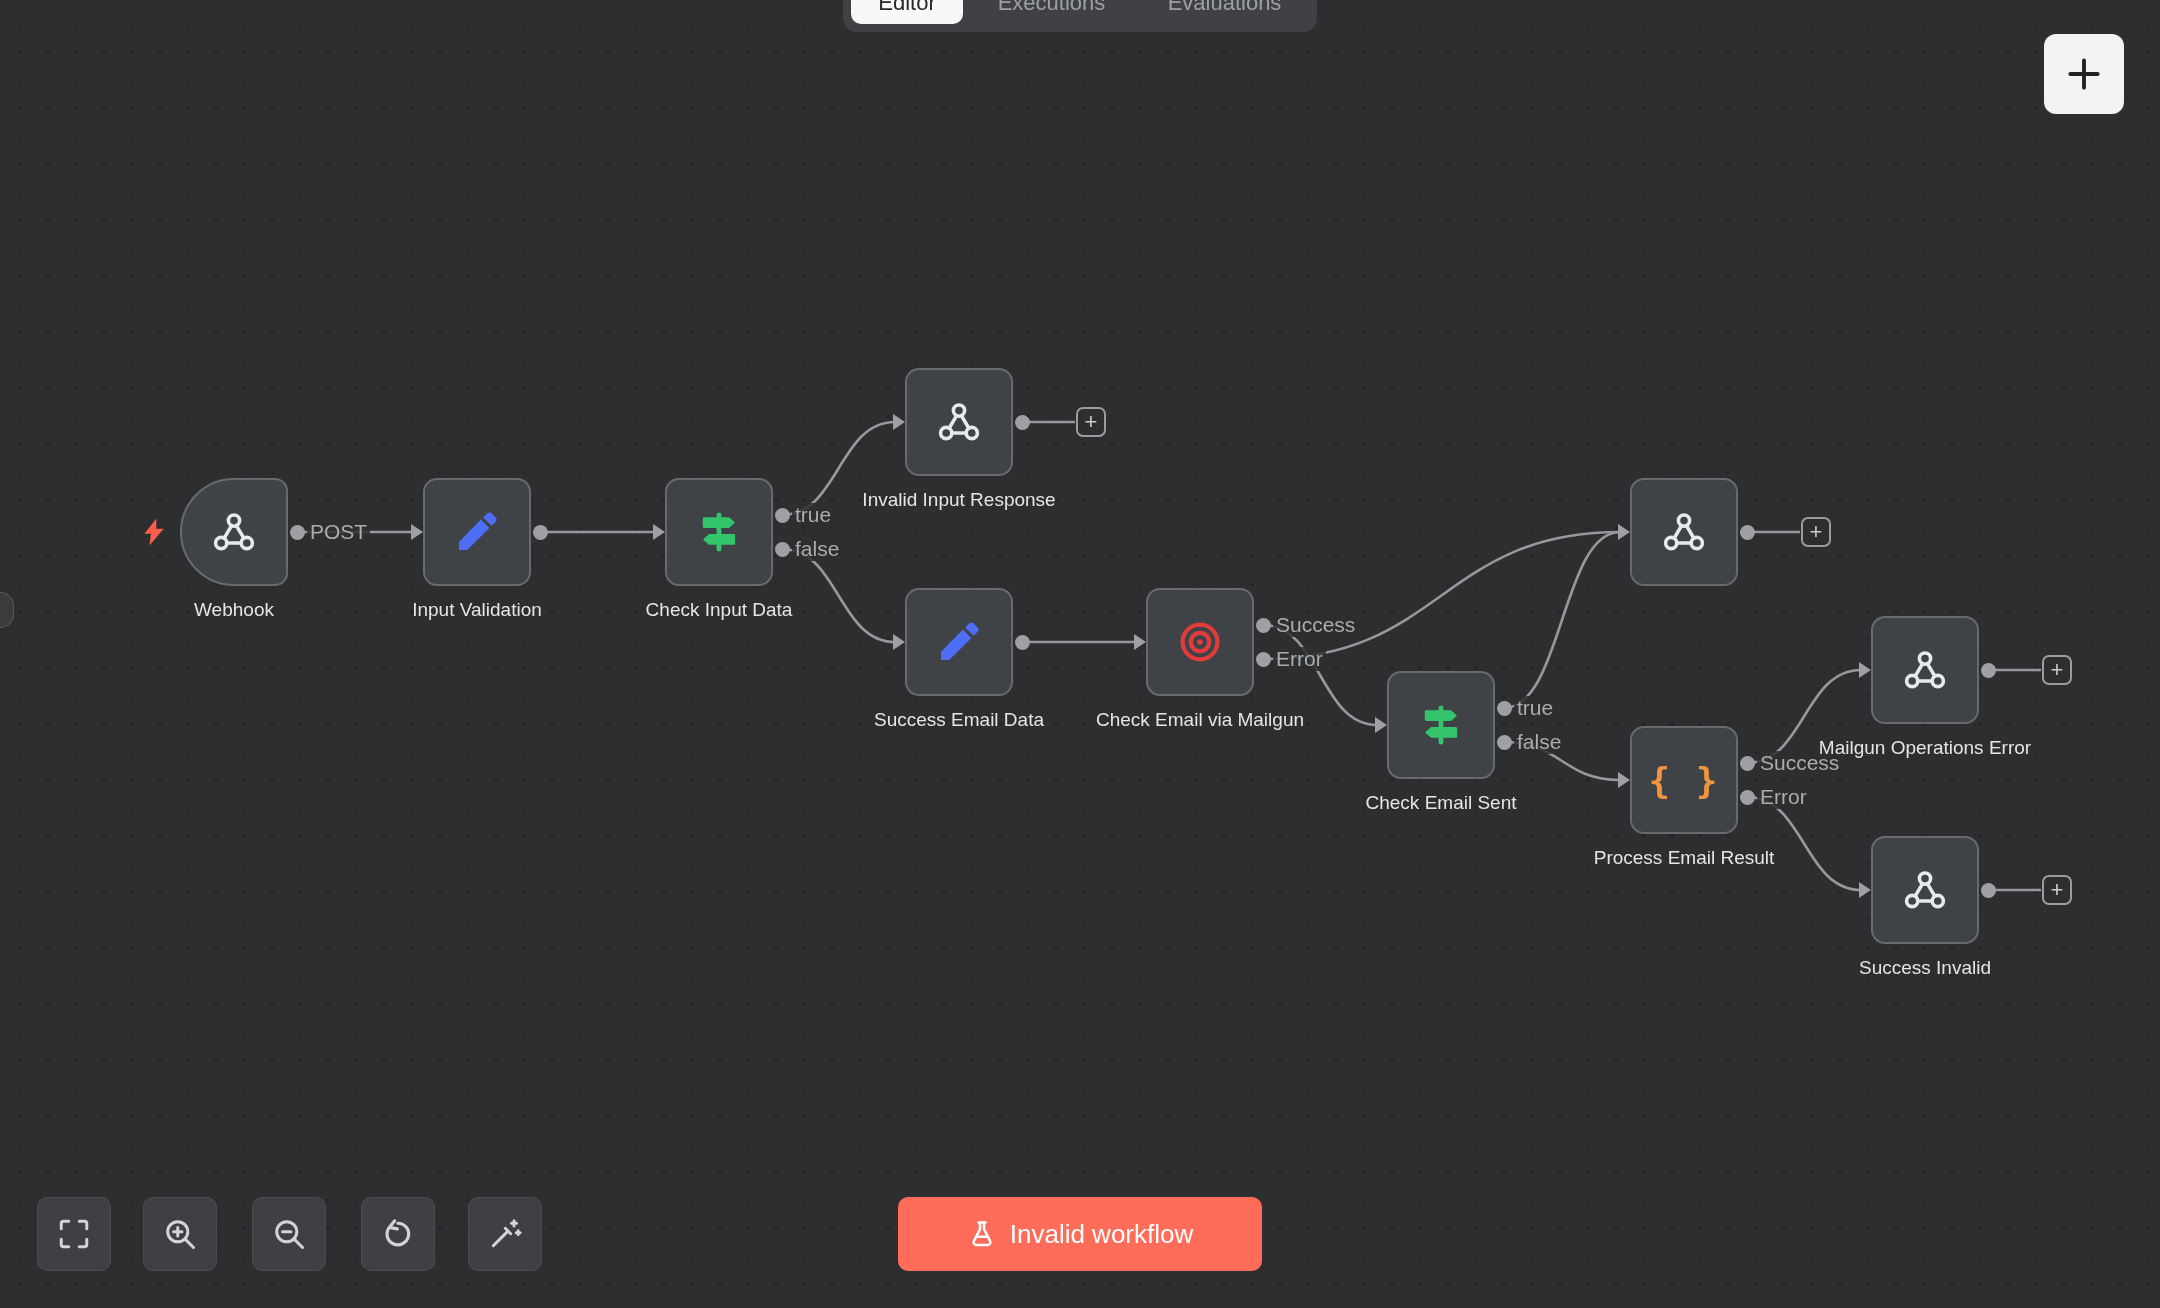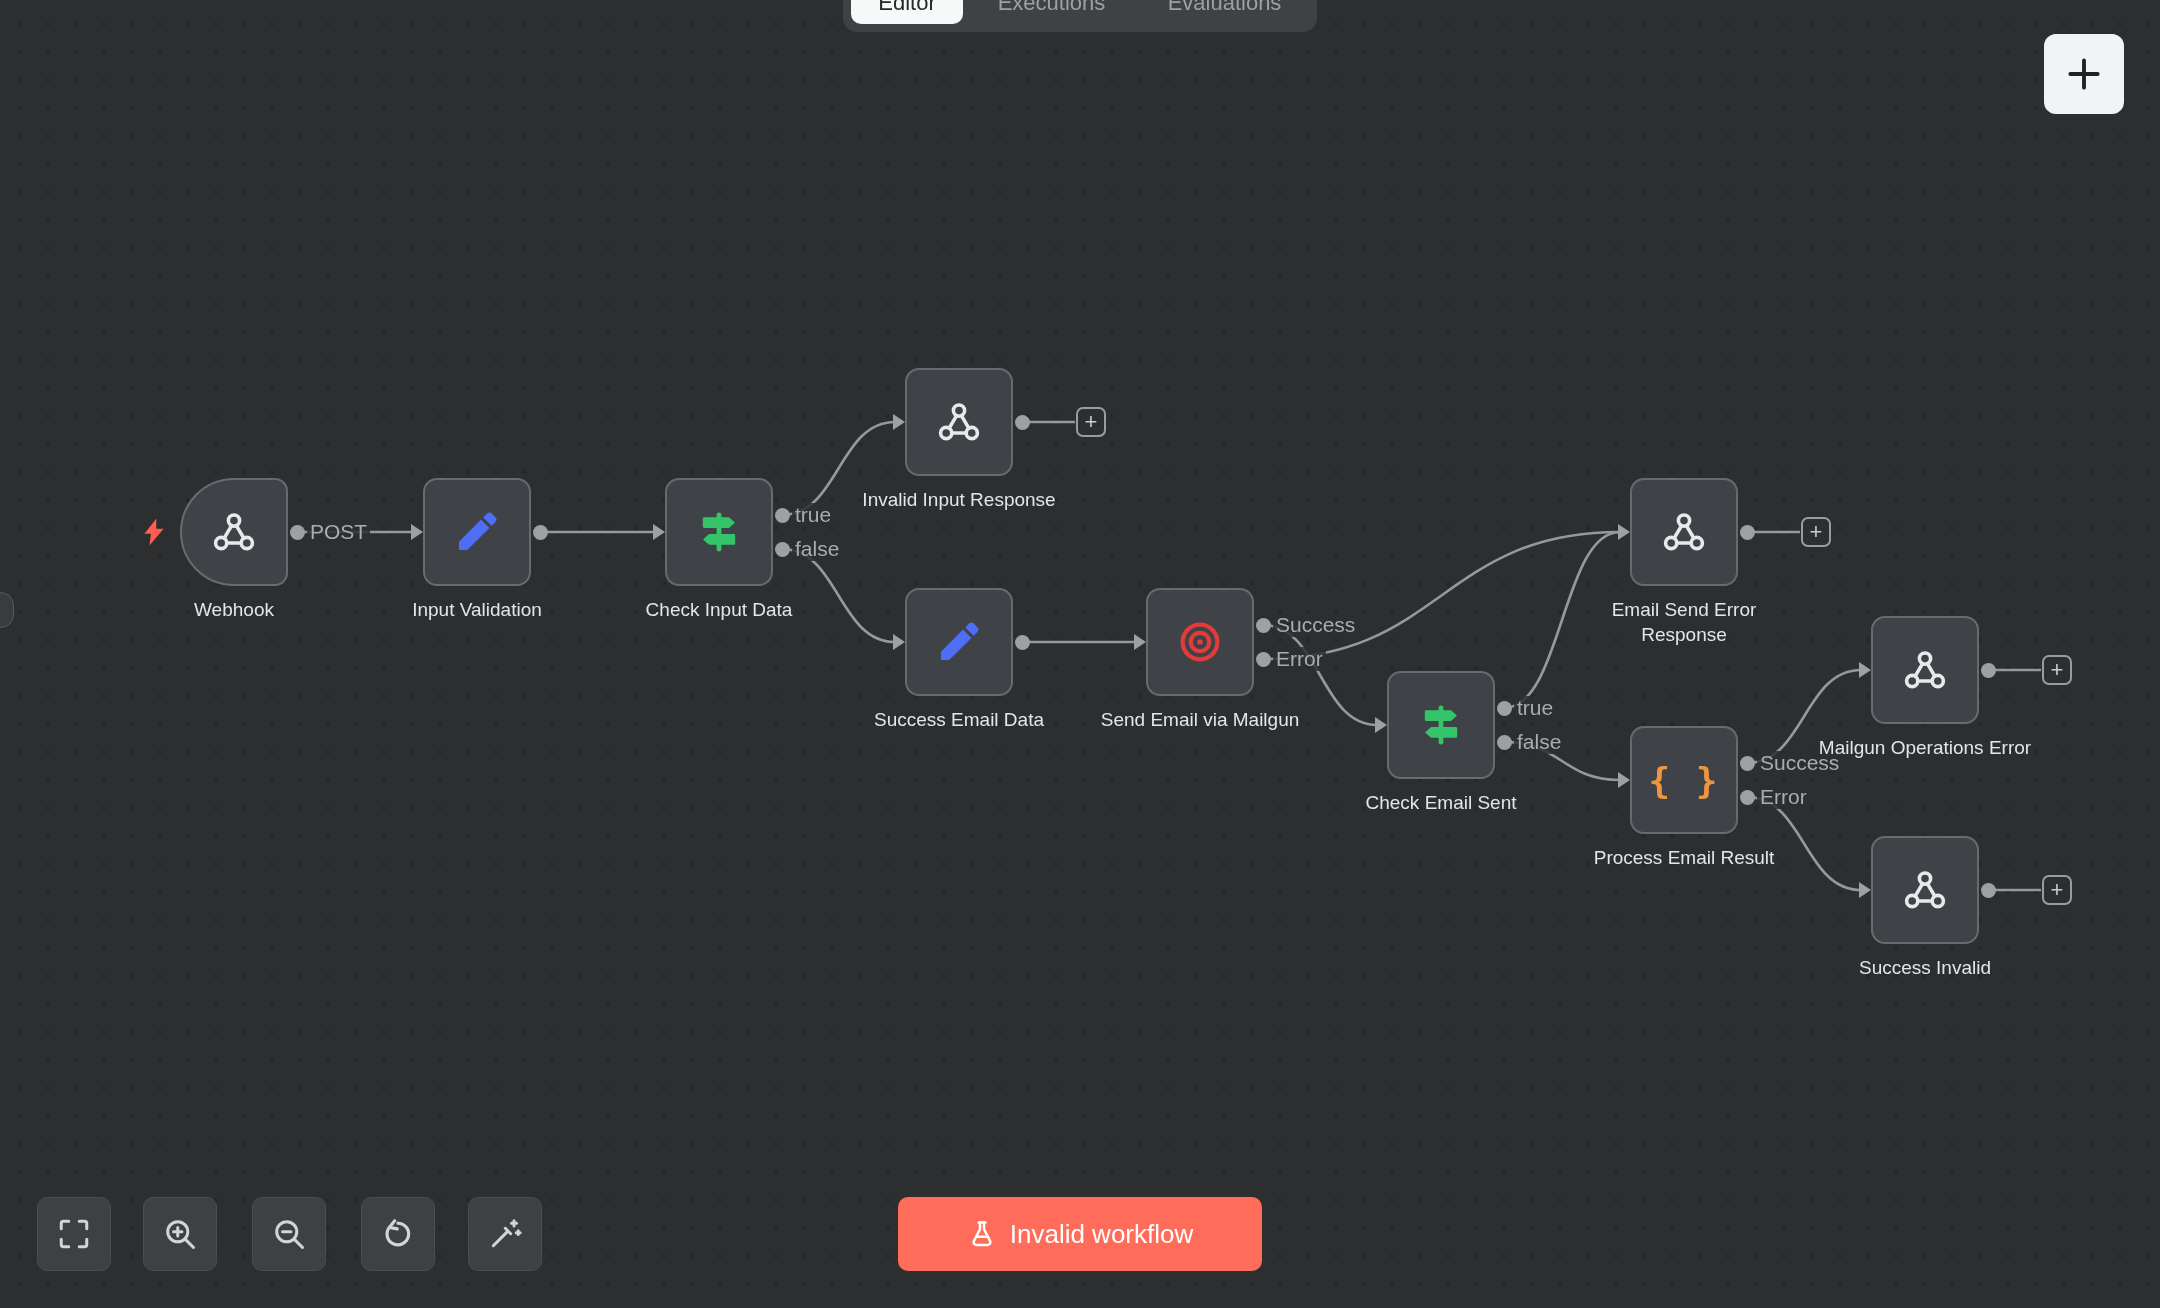--- a/index.html
+++ b/index.html
@@ -180,21 +180,21 @@
       <div class="out-dot" style="left: 1014.5px; top: 634.5px;"></div>
       <div class="node" style="left: 1146px; top: 588px;">
         <div class="node-icon">
           <svg viewBox="0 0 24 24" fill="none" stroke="#e23b3b" stroke-width="2.1">
             <circle cx="12" cy="12" r="8.7"></circle>
             <circle cx="12" cy="12" r="4.6"></circle>
             <circle cx="12" cy="12" r="1.4" fill="#e23b3b" stroke="none"></circle>
           </svg>
         </div>
       </div>
-      <div class="node-label" style="left: 1200px; top: 708px;">Send Email via Mailgun</div>
+      <div class="node-label" style="left: 1200px; top: 708px;">Check Email via Mailgun</div>
       <div class="in-arrow" style="left: 1134px; top: 634px;"></div>
       <div class="out-dot" style="left: 1255.5px; top: 617.5px;"></div>
       <div class="port-label" style="left: 1273px; top: 625px;">Success</div>
       <div class="out-dot" style="left: 1255.5px; top: 651.5px;"></div>
       <div class="port-label" style="left: 1273px; top: 659px;">Error</div>
       <div class="node" style="left: 1387px; top: 671px;">
         <div class="node-icon">
           <svg viewBox="0 0 24 24" fill="#34c46a">
             <rect x="10.8" y="2.2" width="2.4" height="19.6" rx="1.2"></rect>
             <path d="M4.6 4.6 h12.4 l3 2.7 -3 2.7 H4.6 a0.7 0.7 0 0 1 -0.7 -0.7 V5.3 a0.7 0.7 0 0 1 0.7 -0.7 z"></path>
@@ -213,21 +213,20 @@
           <svg viewBox="0 0 24 24" fill="none" stroke="#e8e9ea" stroke-width="1.8" stroke-linecap="round">
             <circle cx="12" cy="6.3" r="2.8"></circle>
             <circle cx="5.6" cy="17.5" r="2.8"></circle>
             <circle cx="18.4" cy="17.5" r="2.8"></circle>
             <path d="M10.8 8.8 L7.1 15.1"></path>
             <path d="M13.2 8.8 L16.9 15.1"></path>
             <path d="M8.4 17.5 L15.6 17.5"></path>
           </svg>
         </div>
       </div>
-      <div class="node-label wrap" style="left: 1684px; top: 598px;">Email Send Error Response</div>
       <div class="in-arrow" style="left: 1618px; top: 524px;"></div>
       <div class="out-dot" style="left: 1739.5px; top: 524.5px;"></div>
       <div class="plus-btn" style="left: 1816px; top: 532px;">+</div>
       <div class="node" style="left: 1630px; top: 726px;">
         <div class="node-icon"><span class="braces">{ }</span></div>
       </div>
       <div class="node-label" style="left: 1684px; top: 846px;">Process Email Result</div>
       <div class="in-arrow" style="left: 1618px; top: 772px;"></div>
       <div class="out-dot" style="left: 1739.5px; top: 755.5px;"></div>
       <div class="port-label" style="left: 1757px; top: 763px;">Success</div>

